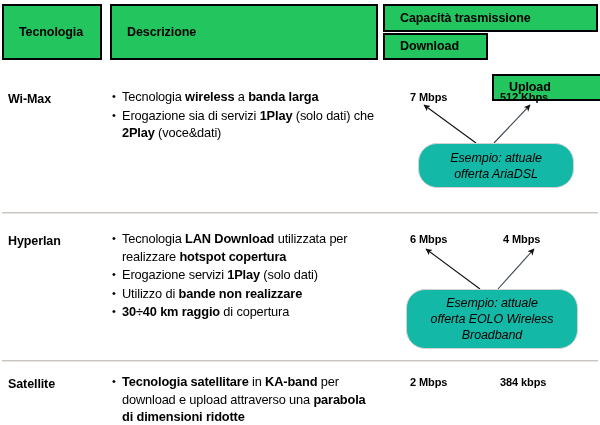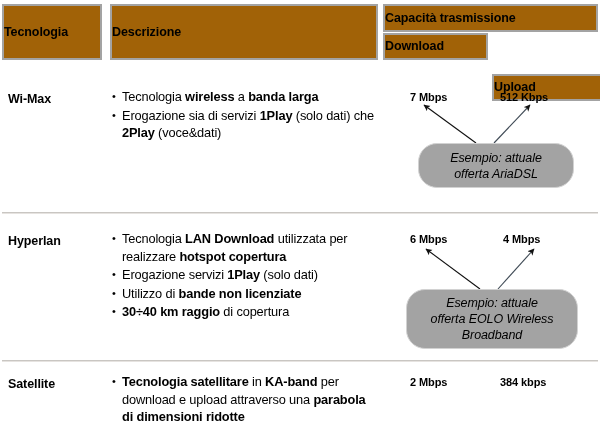--- a/index.html
+++ b/index.html
@@ -13,29 +13,29 @@
     position: relative;
     overflow: hidden;
     font-family: "Liberation Sans", sans-serif;
     color: #000000;
     -webkit-font-smoothing: antialiased;
   }
 
   
   .hdr-cell {
     position: absolute;
-    border: 2px solid #a3a3a3;
-    background: #a16207;
+    border: 2px solid #000000;
+    background: #22c55e;
     box-sizing: border-box;
     font-weight: bold;
     font-size: 12.5px;
     line-height: 1;
     display: flex;
     align-items: center;
-    padding-left: 0;
+    padding-left: 15px;
     letter-spacing: -0.1px;
   }
   #hdr-tecnologia { left: 2px;   top: 4px;  width: 100px; height: 56px; }
   #hdr-descrizione{ left: 110px; top: 4px;  width: 268px; height: 56px; }
   #hdr-capacita   { left: 383px; top: 4px;  width: 215px; height: 28px; }
   #hdr-download   { left: 383px; top: 33px; width: 105px; height: 27px; }
   #hdr-upload     { left: 492px; top: 38px; width: 128px; height: 27px; margin-top: 36px; }
 
   
   .divider {
@@ -82,21 +82,21 @@
     font-weight: bold;
     font-size: 11px;
     line-height: 1;
     letter-spacing: -0.1px;
     white-space: nowrap;
   }
 
   
   .callout {
     position: absolute;
-    background: #a3a3a3;
+    background: #14b8a6;
     border: 1px solid #d2d2d2;
     border-radius: 19px;
     box-sizing: border-box;
     font-style: italic;
     font-size: 12.5px;
     line-height: 16px;
     text-align: center;
     display: flex;
     flex-direction: column;
     align-items: center;
@@ -152,21 +152,21 @@
   <div>Esempio: attuale</div>
   <div>offerta AriaDSL</div>
 </div>
 
 <div class="divider" style="top:212px;"></div>
 
 <div class="row-label" style="left:8px; top:235px;">Hyperlan</div>
 <div class="bullets" id="bullets-1" style="top:230px;">
     <div class="bi"><span>Tecnologia </span><b>LAN Download</b><span> utilizzata per realizzare </span><b>hotspot copertura</b></div>
     <div class="bi"><span>Erogazione servizi </span><b>1Play</b><span> (solo dati)</span></div>
-    <div class="bi"><span>Utilizzo di </span><b>bande non licenziate</b></div>
+    <div class="bi"><span>Utilizzo di </span><b>bande non realizzare</b></div>
     <div class="bi"><b>30÷40 km raggio</b><span> di copertura</span></div>
   </div>
 <div class="speed" style="left:410px; top:234px;">6 Mbps</div>
 <div class="speed" style="left:503px; top:234px;">4 Mbps</div>
 
 <svg class="arrows" style="left:412px; top:243px;" width="170" height="48" viewBox="0 0 170 48">
   <defs>
     <marker id="ah3" markerWidth="7" markerHeight="7" refX="5.5" refY="3" orient="auto">
       <path d="M0,0 L6,3 L0,6 L1.6,3 Z" fill="#111"></path>
     </marker>

